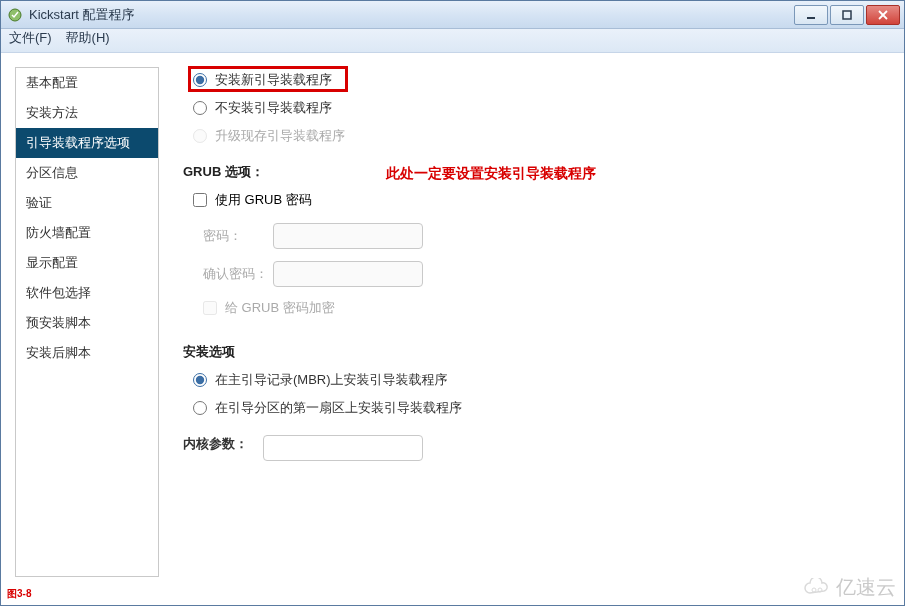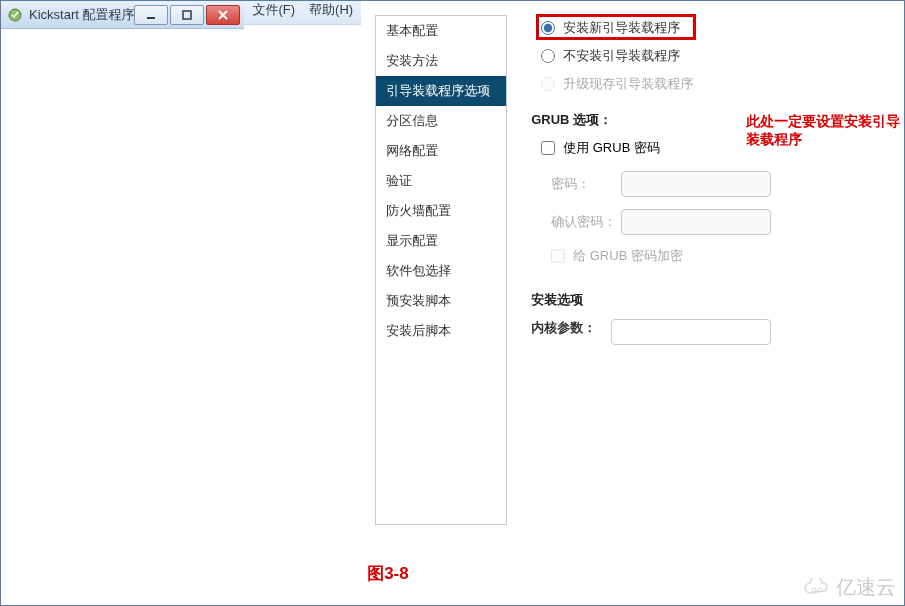--- a/index.html
+++ b/index.html
@@ -11,20 +11,21 @@
       height: 606px;
       overflow: hidden;
       position: relative;
     }
     .window {
       width: 905px;
       height: 606px;
       border: 1px solid #5a7aa0;
       background: #fff;
       display: flex;
+      flex-direction: column;
     }
     .titlebar {
       height: 28px;
       background: linear-gradient(to bottom, #e8f0fa 0%, #d6e4f4 50%, #c8daee 100%);
       display: flex;
       align-items: center;
       padding: 0 4px 0 6px;
       border-bottom: 1px solid #a8bdd6;
     }
     .titlebar .app-icon {
@@ -69,21 +70,21 @@
       color: #2b3b4e;
     }
     .menubar span { cursor: pointer; }
     .client {
       flex: 1;
       display: flex;
       background: #fff;
       position: relative;
     }
     .sidebar {
-      width: 132px;
+      width: 144px;
       margin: 14px 0 0 14px;
       border: 1px solid #c9c9c9;
       background: #fff;
       height: 510px;
     }
     .sidebar-item {
       padding: 6px 10px;
       font-size: 13px;
       color: #333;
       cursor: pointer;
@@ -189,25 +190,25 @@
     }
     .kernel-row input[type=text] {
       width: 160px;
       height: 26px;
       border: 1px solid #c9c9c9;
       border-radius: 4px;
       padding: 0 6px;
     }
     .figure-label {
       position: absolute;
-      bottom: 20px;
+      bottom: 4px;
       left: 6px;
       color: #d80000;
       font-weight: bold;
-      font-size: 17px;
+      font-size: 10px;
     }
     .watermark {
       position: absolute;
       right: 8px;
       bottom: 4px;
       color: #b8b8b8;
       font-size: 20px;
       display: flex;
       align-items: center;
       gap: 4px;
@@ -253,21 +254,20 @@
     <span>帮助(H)</span>
   </div>
 
   <div class="client">
 
     <div class="sidebar">
       <div class="sidebar-item">基本配置</div>
       <div class="sidebar-item">安装方法</div>
       <div class="sidebar-item selected">引导装载程序选项</div>
       <div class="sidebar-item">分区信息</div>
-      <div class="sidebar-item">网络配置</div>
       <div class="sidebar-item">验证</div>
       <div class="sidebar-item">防火墙配置</div>
       <div class="sidebar-item">显示配置</div>
       <div class="sidebar-item">软件包选择</div>
       <div class="sidebar-item">预安装脚本</div>
       <div class="sidebar-item">安装后脚本</div>
     </div>
 
     <div class="main">
 
@@ -299,20 +299,30 @@
       <div class="form-row">
         <div class="flabel">确认密码：</div>
         <input type="text" disabled="" style="">
       </div>
       <div class="check-row disabled" style="margin-left:20px;">
         <input type="checkbox" disabled="" style="">
         <label>给 GRUB 密码加密</label>
       </div>
 
       <div class="section-title" style="margin-top:26px;">安装选项</div>
+      <div class="radio-group">
+        <div class="radio-row">
+          <input type="radio" name="installopts" checked="" style="">
+          <label>在主引导记录(MBR)上安装引导装载程序</label>
+        </div>
+        <div class="radio-row">
+          <input type="radio" name="installopts" style="">
+          <label>在引导分区的第一扇区上安装引导装载程序</label>
+        </div>
+      </div>
 
       <div class="kernel-row">
         <div class="flabel">内核参数：</div>
         <input type="text" value="" style="">
       </div>
 
     </div>
 
     <div class="red-note">此处一定要设置安装引导装载程序</div>
 

